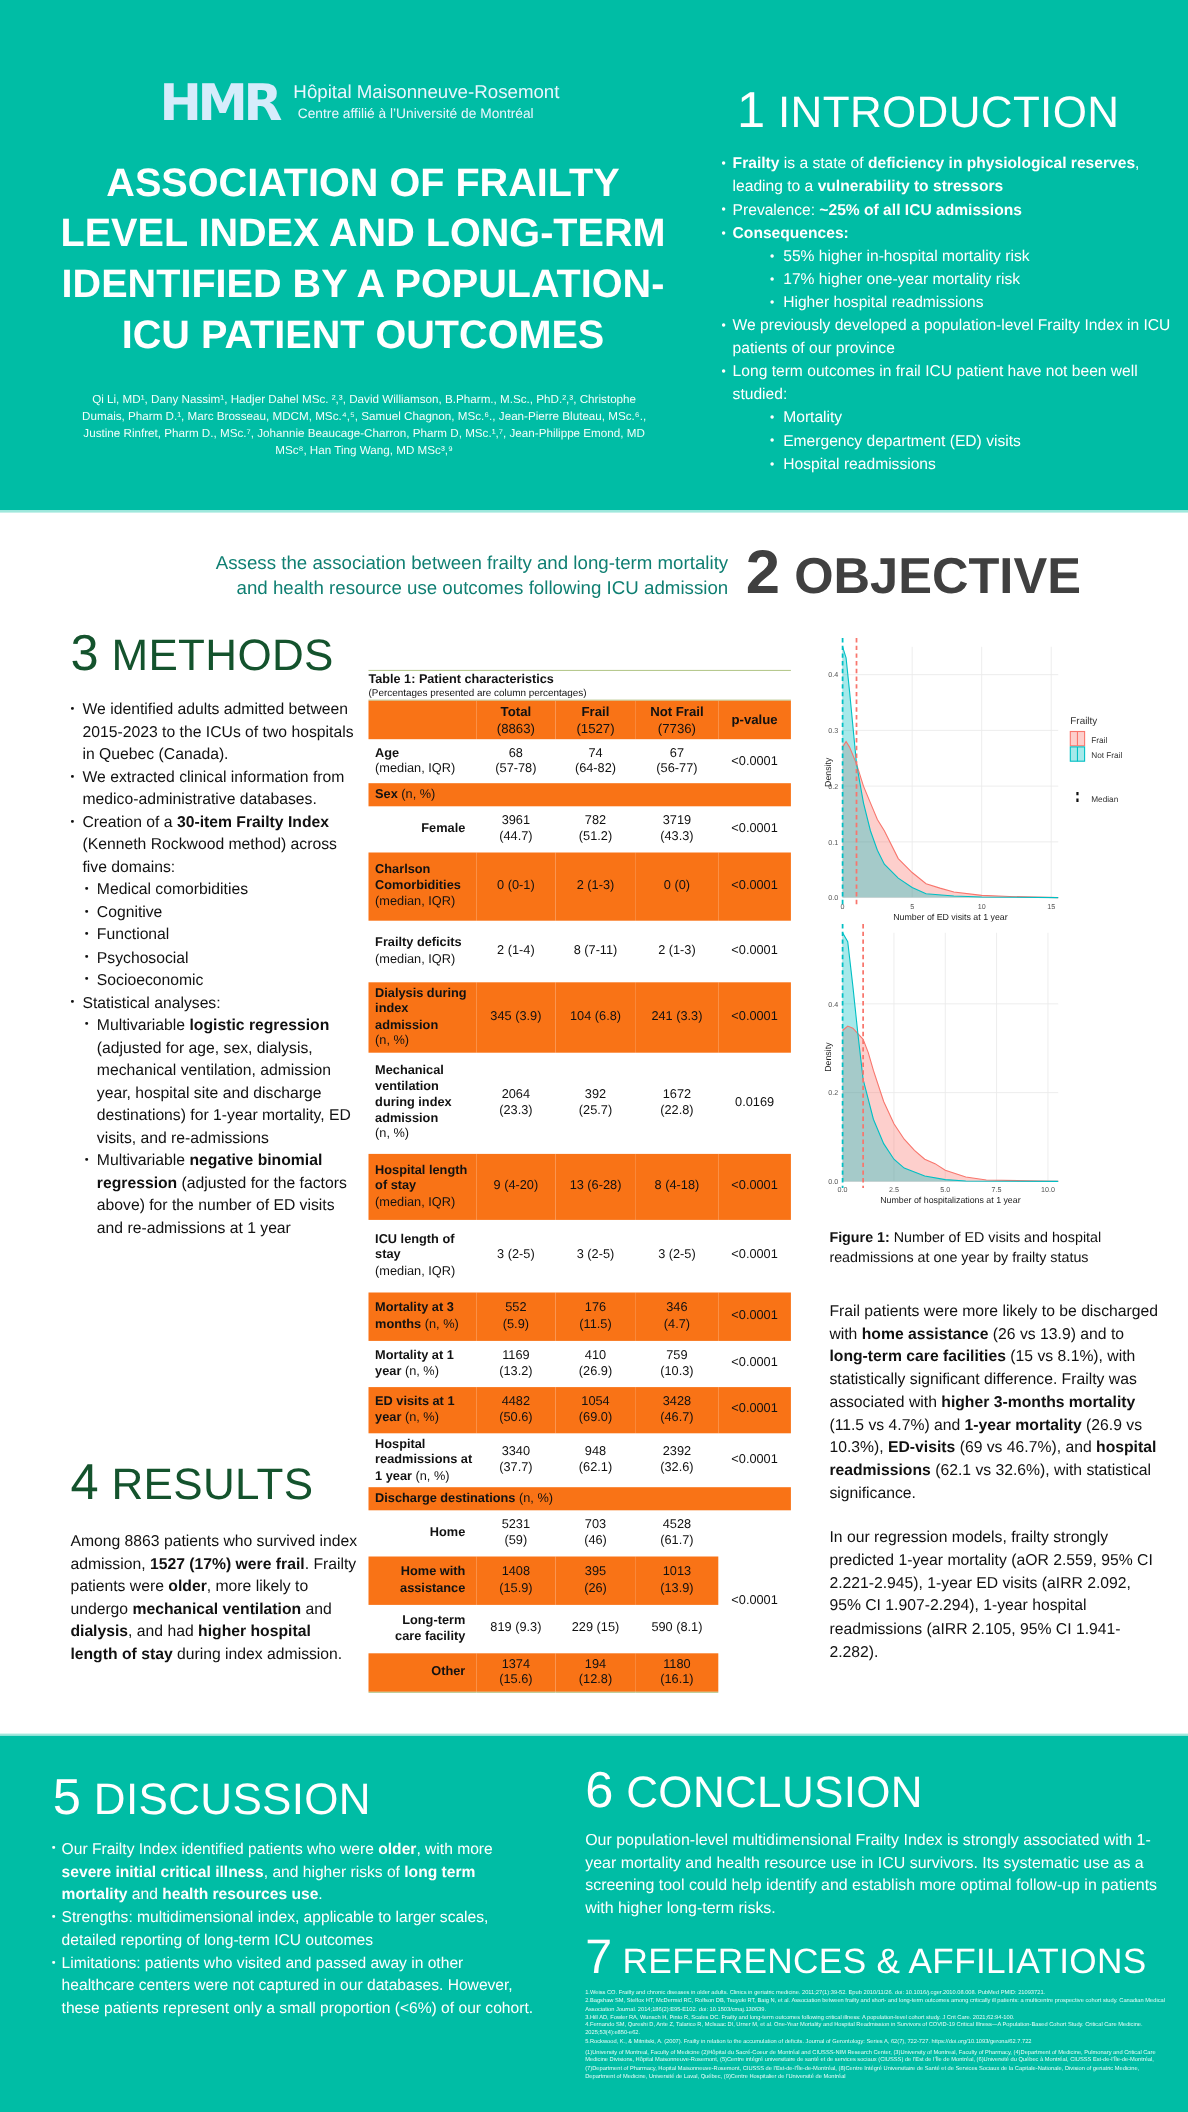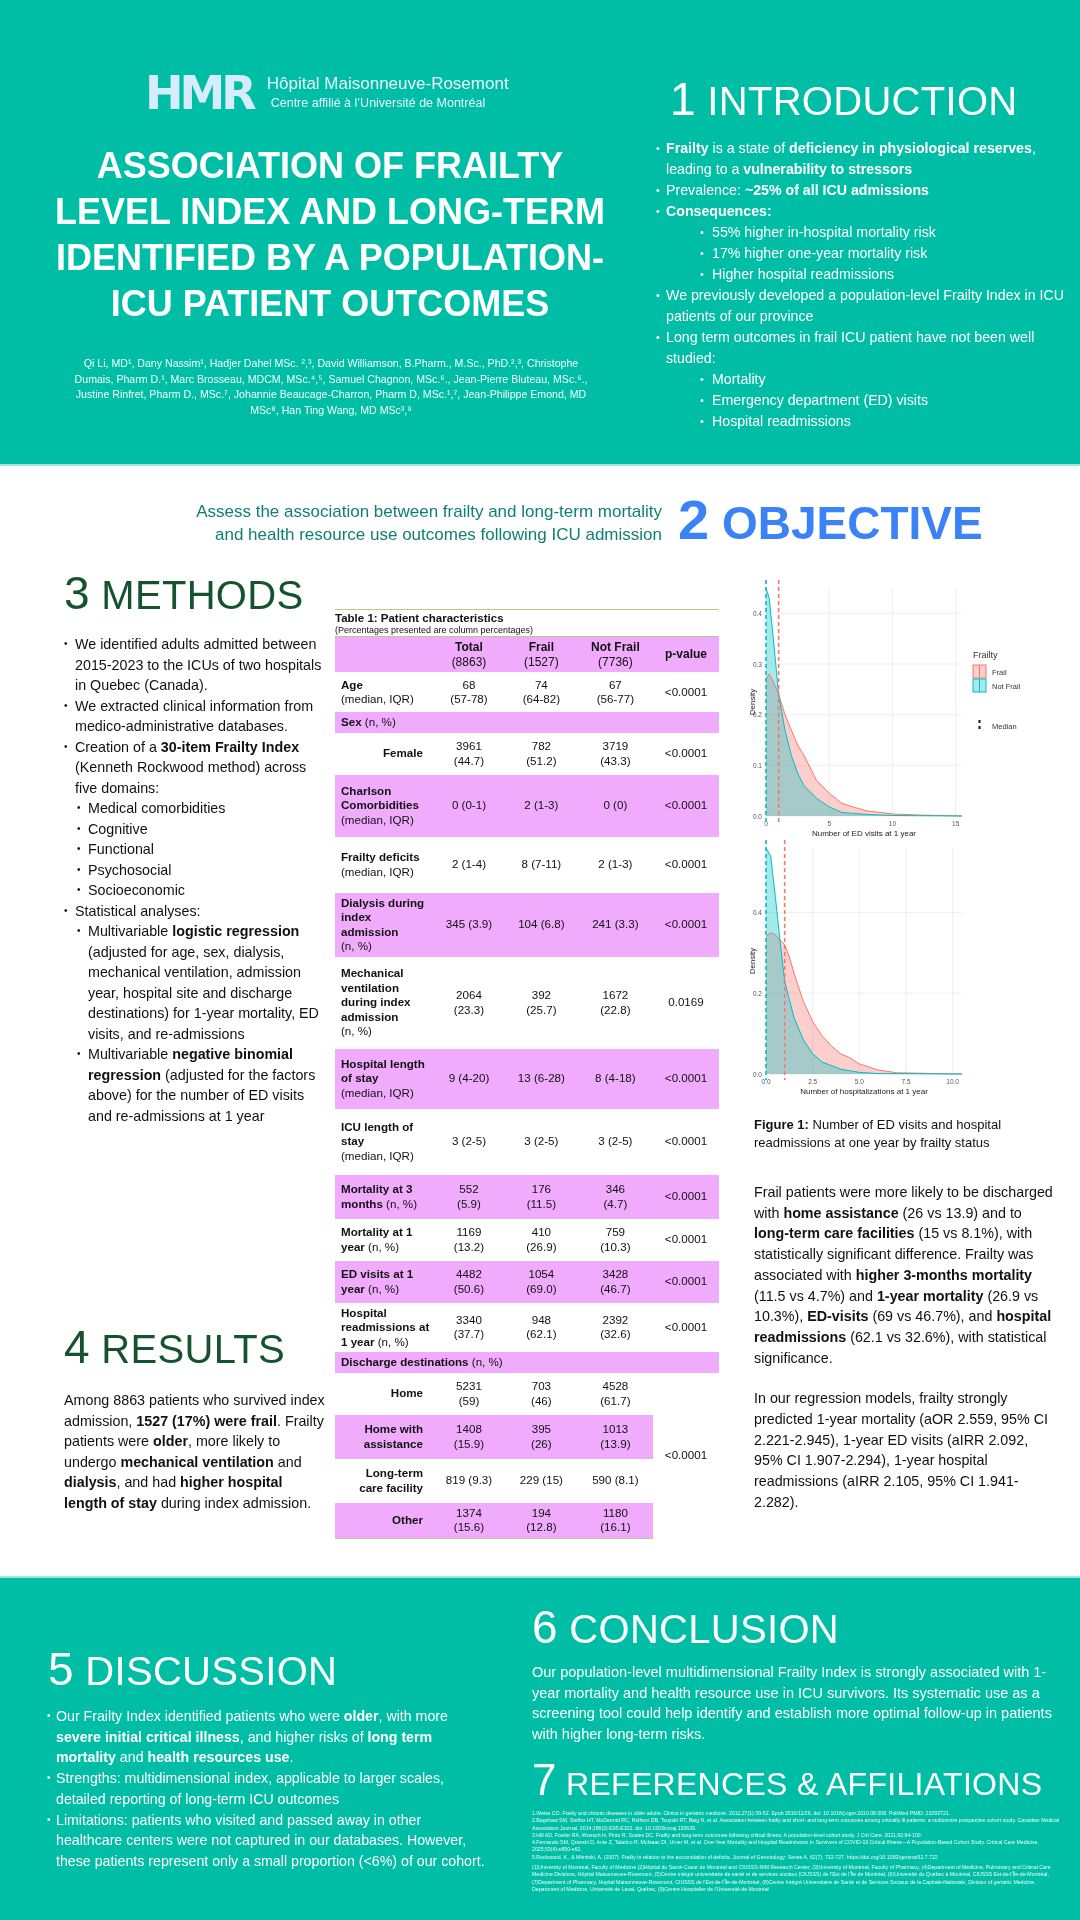--- a/index.html
+++ b/index.html
@@ -24,21 +24,21 @@
   .sec-h .num { font-size: 46px; }
   .intro { position: absolute; left: 656px; top: 76px; width: 410px; }
   .intro .sec-h { margin-left: 14px; margin-bottom: 14px; }
   .blist { list-style: none; font-size: 14.2px; line-height: 21px; }
   .blist li { position: relative; padding-left: 10px; }
   .blist li::before { content: "•"; position: absolute; left: 0; font-size: 11px; }
   .blist li.sub { padding-left: 56px; }
   .blist li.sub::before { left: 44px; }
 
   .objective-text { position: absolute; left: 90px; top: 500px; width: 572px; text-align: right; color: #0f7f72; font-size: 17px; line-height: 23px; }
-  .objective-h { position: absolute; left: 678px; top: 490px; color: #3b82f6; font-size: 46px; line-height: 60px; }
+  .objective-h { position: absolute; left: 678px; top: 490px; color: #404040; font-size: 46px; line-height: 60px; }
   .objective-h .num { font-size: 56px; }
 
   .green-h { color: #14532d; }
   .methods { position: absolute; left: 64px; top: 570px; width: 262px; }
   .methods .sec-h { margin-bottom: 16px; }
   .mlist { list-style: none; font-size: 14.3px; line-height: 20.5px; color: #111; }
   .mlist li { position: relative; padding-left: 11px; }
   .mlist li::before { content: "•"; position: absolute; left: 0; font-size: 10px; }
   .mlist li.sub { padding-left: 24px; }
   .mlist li.sub::before { left: 13px; }
@@ -49,21 +49,21 @@
 
   
   .tbl-wrap { position: absolute; left: 335px; top: 609px; width: 384px; }
   .tbl-top { border-top: 1.5px solid #b7c98f; }
   .tbl-title { font-size: 11.5px; font-weight: bold; padding-top: 2px; line-height: 13px; }
   .tbl-note { font-size: 9px; line-height: 11px; border-bottom: 1.5px solid #b7c98f; }
   table { width: 384px; border-collapse: collapse; font-size: 11.6px; line-height: 14.5px; }
   td, th { padding: 3px 2px; text-align: center; vertical-align: middle; font-weight: normal; }
   td.lbl { text-align: left; width: 98px; padding-left: 6px; }
   td.lbl.r { text-align: right; padding-right: 10px; }
-  .shade { background: #f0abfc; }
+  .shade { background: #f97316; }
   th { font-size: 12px; }
   th b { display: block; }
   table tr.last td { border-bottom: 1.5px solid #b7c98f; }
 
   
   .chart-box { position: absolute; background: #fff; }
   .fig-caption { position: absolute; left: 754px; top: 1116px; width: 300px; font-size: 13px; line-height: 18px; color: #111; }
   .findings { position: absolute; left: 754px; top: 1182px; width: 300px; font-size: 14.3px; line-height: 20.7px; color: #111; }
   .findings p + p { margin-top: 20px; }
 
@@ -362,21 +362,21 @@
 <div class="fig-caption"><b>Figure 1:</b><span> Number of ED visits and hospital readmissions at one year by frailty status</span></div>
 
 <div class="findings">
   <p id="findings-p1">Frail patients were more likely to be discharged with <b>home assistance</b> (26 vs 13.9) and to <b>long-term care facilities</b> (15 vs 8.1%), with statistically significant difference. Frailty was associated with <b>higher 3-months mortality</b> (11.5 vs 4.7%) and <b>1-year mortality</b> (26.9 vs 10.3%), <b>ED-visits</b> (69 vs 46.7%), and <b>hospital readmissions</b> (62.1 vs 32.6%), with statistical significance.</p>
   <p id="findings-p2">In our regression models, frailty strongly predicted 1-year mortality (aOR 2.559, 95% CI 2.221-2.945), 1-year ED visits (aIRR 2.092, 95% CI 1.907-2.294), 1-year hospital readmissions (aIRR 2.105, 95% CI 1.941-2.282).</p>
 </div>
 
 <div class="bottom-line"></div>
 <div class="bottom teal"></div>
 
-<div class="discussion teal" style="background:none;margin-top:36px;">
+<div class="discussion teal" style="background:none;">
   <h2 class="sec-h"><span class="num">5</span> <span>DISCUSSION</span></h2>
   <ul class="dlist" id="discussion-list">
       <li>Our Frailty Index identified patients who were <b>older</b>, with more <b>severe initial critical illness</b>, and higher risks of <b>long term mortality</b> and <b>health resources use</b>.</li>
       <li>Strengths: multidimensional index, applicable to larger scales, detailed reporting of long-term ICU outcomes</li>
       <li>Limitations: patients who visited and passed away in other healthcare centers were not captured in our databases. However, these patients represent only a small proportion (&lt;6%) of our cohort.</li>
     </ul>
 </div>
 
 <div class="conclusion teal" style="background:none;">
   <h2 class="sec-h"><span class="num">6</span> <span>CONCLUSION</span></h2>

